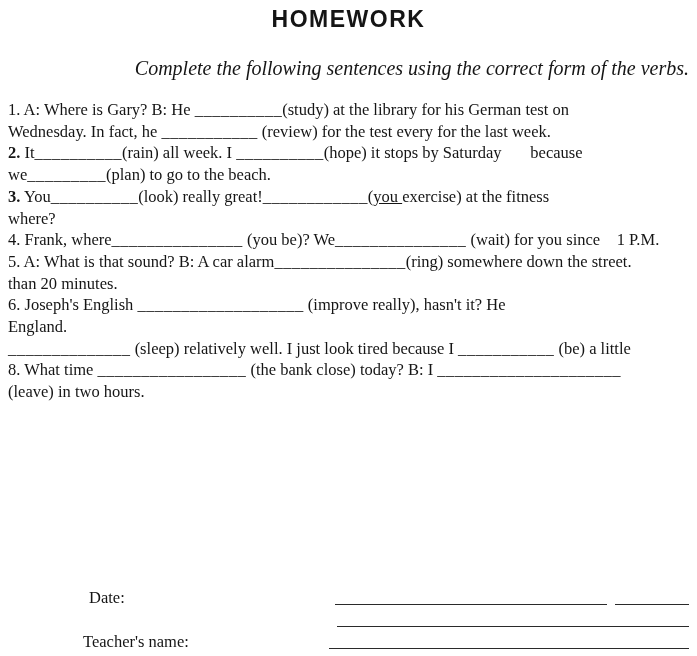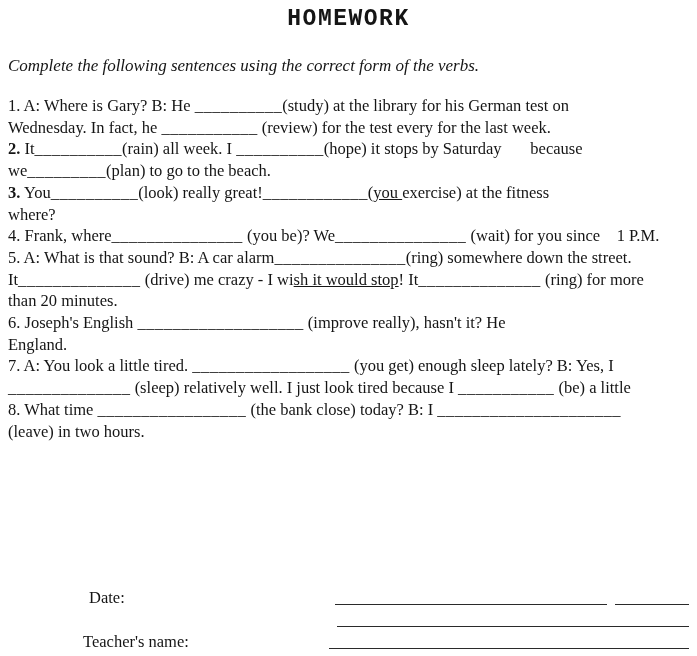--- a/index.html
+++ b/index.html
@@ -17,27 +17,27 @@
     overflow: hidden;
     box-sizing: border-box;
     padding: 4px 8px 0 8px;
   }
   .title {
     margin: 2px 0 0 0;
     text-align: center;
     font-size: 23px;
     font-weight: bold;
     letter-spacing: 1.5px;
-    font-family: Liberation Mono, monospace;
+    font-family: Liberation Sans, sans-serif;
   }
   .instructions {
     margin: 24px 0 0 0;
-    text-align: left;
+    text-align: right;
     font-style: italic;
-    font-size: 17px;
+    font-size: 20px;
   }
   .exercise {
     margin-top: 19px;
     font-size: 16.5px;
     line-height: 21.7px;
   }
   .line {
     white-space: pre;
   }
   .bold { font-weight: bold; }
@@ -84,25 +84,23 @@
 
   <div class="exercise" id="exercise">
       <div class="line"><span>1. A: Where is Gary? B: He </span><span class="blank">__________</span><span>(study) at the library for his German test on</span></div>
       <div class="line"><span>Wednesday. In fact, he </span><span class="blank">___________</span><span> (review) for the test every for the last week.</span></div>
       <div class="line"><span class="bold">2.</span><span> It</span><span class="blank">__________</span><span>(rain) all week. I </span><span class="blank">__________</span><span>(hope) it stops by Saturday       because</span></div>
       <div class="line"><span>we</span><span class="blank">_________</span><span>(plan) to go to the beach.</span></div>
       <div class="line"><span class="bold">3.</span><span> You</span><span class="blank">__________</span><span>(look) really great!</span><span class="blank">____________</span><span class="ul">(you </span><span>exercise) at the fitness</span></div>
       <div class="line"><span>where?</span></div>
       <div class="line"><span>4. Frank, where</span><span class="blank">_______________</span><span> (you be)? We</span><span class="blank">_______________</span><span> (wait) for you since    1 P.M.</span></div>
       <div class="line"><span>5. A: What is that sound? B: A car alarm</span><span class="blank">_______________</span><span>(ring) somewhere down the street.</span></div>
-      <div class="line"><span>It</span><span class="blank">______________</span><span> (drive) me crazy - I wi</span><span class="ul">sh it would stop</span><span>! It</span><span class="blank">______________</span><span> (ring) for more</span></div>
       <div class="line"><span>than 20 minutes.</span></div>
       <div class="line"><span>6. Joseph's English </span><span class="blank">___________________</span><span> (improve really), hasn't it? He</span></div>
       <div class="line"><span>England.</span></div>
-      <div class="line"><span>7. A: You look a little tired. </span><span class="blank">__________________</span><span> (you get) enough sleep lately? B: Yes, I</span></div>
       <div class="line"><span class="blank">______________</span><span> (sleep) relatively well. I just look tired because I </span><span class="blank">___________</span><span> (be) a little</span></div>
       <div class="line"><span>8. What time </span><span class="blank">_________________</span><span> (the bank close) today? B: I </span><span class="blank">_____________________</span></div>
       <div class="line"><span>(leave) in two hours.</span></div>
     </div>
 
   <div class="footer">
     <div class="frow">
       <span class="flabel">Date:</span>
       <span class="fills"><span class="fill w272"></span><span class="fill w74"></span></span>
     </div>

